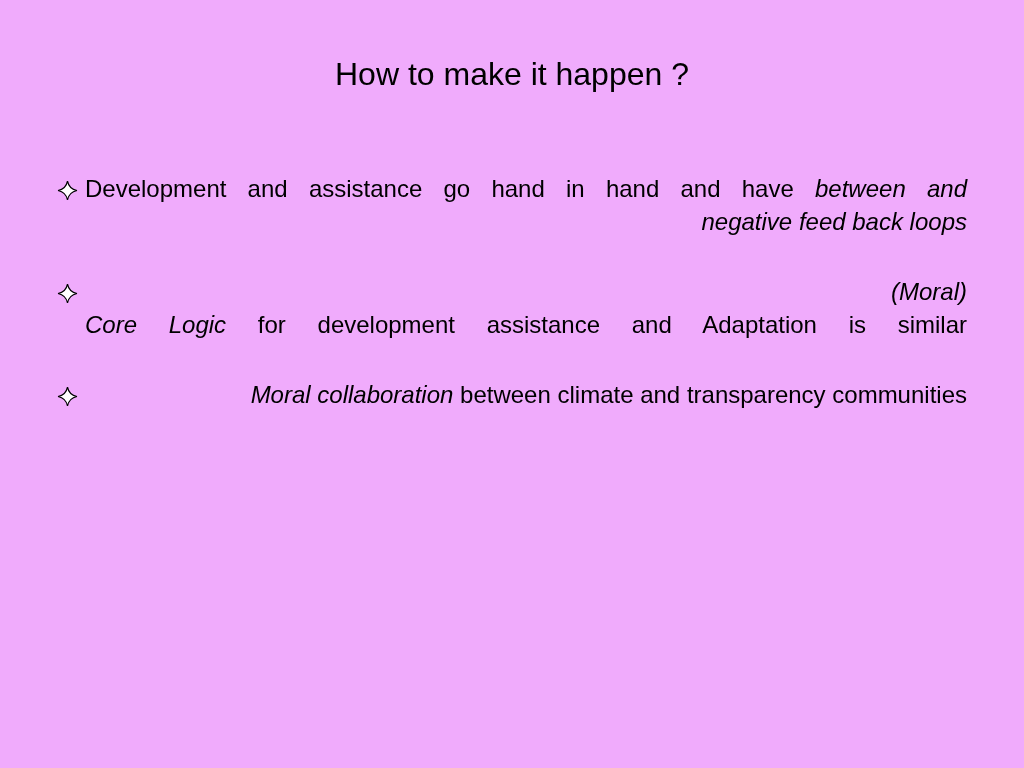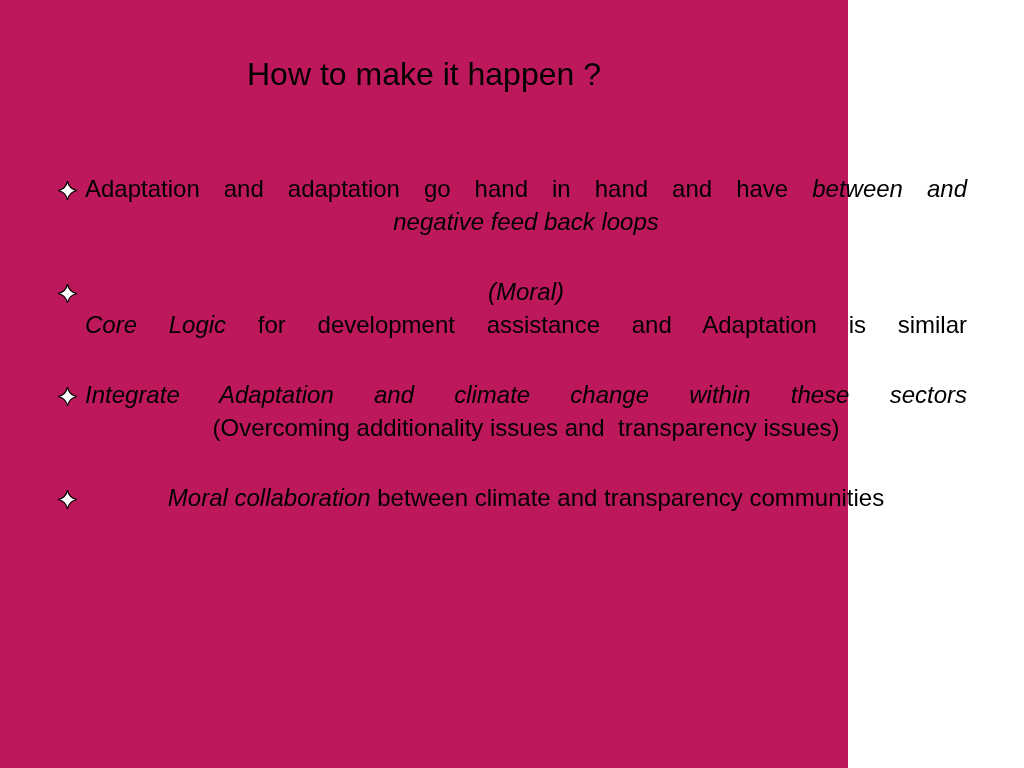--- a/index.html
+++ b/index.html
@@ -5,22 +5,22 @@
   html, body { margin: 0; padding: 0; }
   body {
     width: 1024px; height: 768px;
     background: #ffffff;
     font-family: "Liberation Sans", sans-serif;
     color: #000000;
     overflow: hidden;
   }
   .slide {
     position: relative;
-    width: 848px; height: 768px;
-    background: #be185d;
+    width: 1024px; height: 768px;
+    background: #f0abfc;
     text-decoration: underline;
   }
   .title {
     position: absolute;
     top: 55px; left: 0;
     width: 100%;
     margin: 0;
     text-align: center;
     font-size: 32px;
     line-height: 38px;
@@ -47,52 +47,45 @@
   }
   .line {
     font-size: 24px;
     line-height: 33px;
   }
   .line.just {
     text-align: justify;
     text-align-last: justify;
   }
   .line.plain {
-    text-align: center;
+    text-align: right;
     white-space: pre-wrap;
   }
   .it { font-style: italic; }
 </style>
 </head>
 <body>
 
 <div class="slide">
   <h1 class="title">How to make it happen ?</h1>
   <div class="bullets">
       <div class="bullet-item">
         <span class="glyph"><svg viewBox="0 0 24 24" width="21" height="21" aria-hidden="true">
             <path d="M12 1.2 C13.3 7.6 16.4 10.7 22.8 12 C16.4 13.3 13.3 16.4 12 22.8 C10.7 16.4 7.6 13.3 1.2 12 C7.6 10.7 10.7 7.6 12 1.2 Z" fill="#ffffff" stroke="#000000" stroke-width="1.4"></path>
           </svg></span>
-        <div class="line just"><span>Adaptation and adaptation go hand in hand and have </span><span class="it">between and</span></div>
+        <div class="line just"><span>Development and assistance go hand in hand and have </span><span class="it">between and</span></div>
         <div class="line plain"><span class="it">negative feed back loops</span></div>
       </div>
       <div class="bullet-item">
         <span class="glyph"><svg viewBox="0 0 24 24" width="21" height="21" aria-hidden="true">
             <path d="M12 1.2 C13.3 7.6 16.4 10.7 22.8 12 C16.4 13.3 13.3 16.4 12 22.8 C10.7 16.4 7.6 13.3 1.2 12 C7.6 10.7 10.7 7.6 12 1.2 Z" fill="#ffffff" stroke="#000000" stroke-width="1.4"></path>
           </svg></span>
         <div class="line plain"><span class="it">(Moral)</span></div>
         <div class="line just"><span class="it">Core Logic</span><span> for development assistance and Adaptation is similar</span></div>
       </div>
       <div class="bullet-item">
         <span class="glyph"><svg viewBox="0 0 24 24" width="21" height="21" aria-hidden="true">
             <path d="M12 1.2 C13.3 7.6 16.4 10.7 22.8 12 C16.4 13.3 13.3 16.4 12 22.8 C10.7 16.4 7.6 13.3 1.2 12 C7.6 10.7 10.7 7.6 12 1.2 Z" fill="#ffffff" stroke="#000000" stroke-width="1.4"></path>
           </svg></span>
-        <div class="line just"><span class="it">Integrate Adaptation and climate change within these sectors</span></div>
-        <div class="line plain"><span>(Overcoming additionality issues and  transparency issues)</span></div>
-      </div>
-      <div class="bullet-item">
-        <span class="glyph"><svg viewBox="0 0 24 24" width="21" height="21" aria-hidden="true">
-            <path d="M12 1.2 C13.3 7.6 16.4 10.7 22.8 12 C16.4 13.3 13.3 16.4 12 22.8 C10.7 16.4 7.6 13.3 1.2 12 C7.6 10.7 10.7 7.6 12 1.2 Z" fill="#ffffff" stroke="#000000" stroke-width="1.4"></path>
-          </svg></span>
         <div class="line plain"><span class="it">Moral collaboration</span><span> between climate and transparency communities</span></div>
       </div>
     </div>
 </div>
 
 </body></html>

